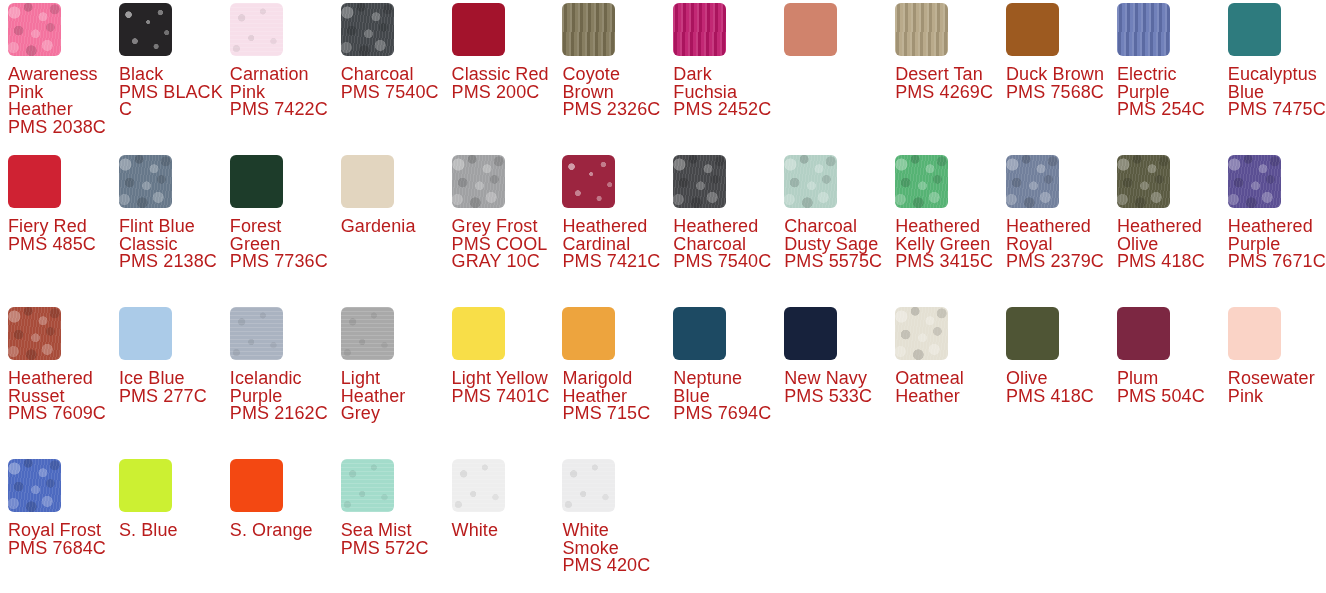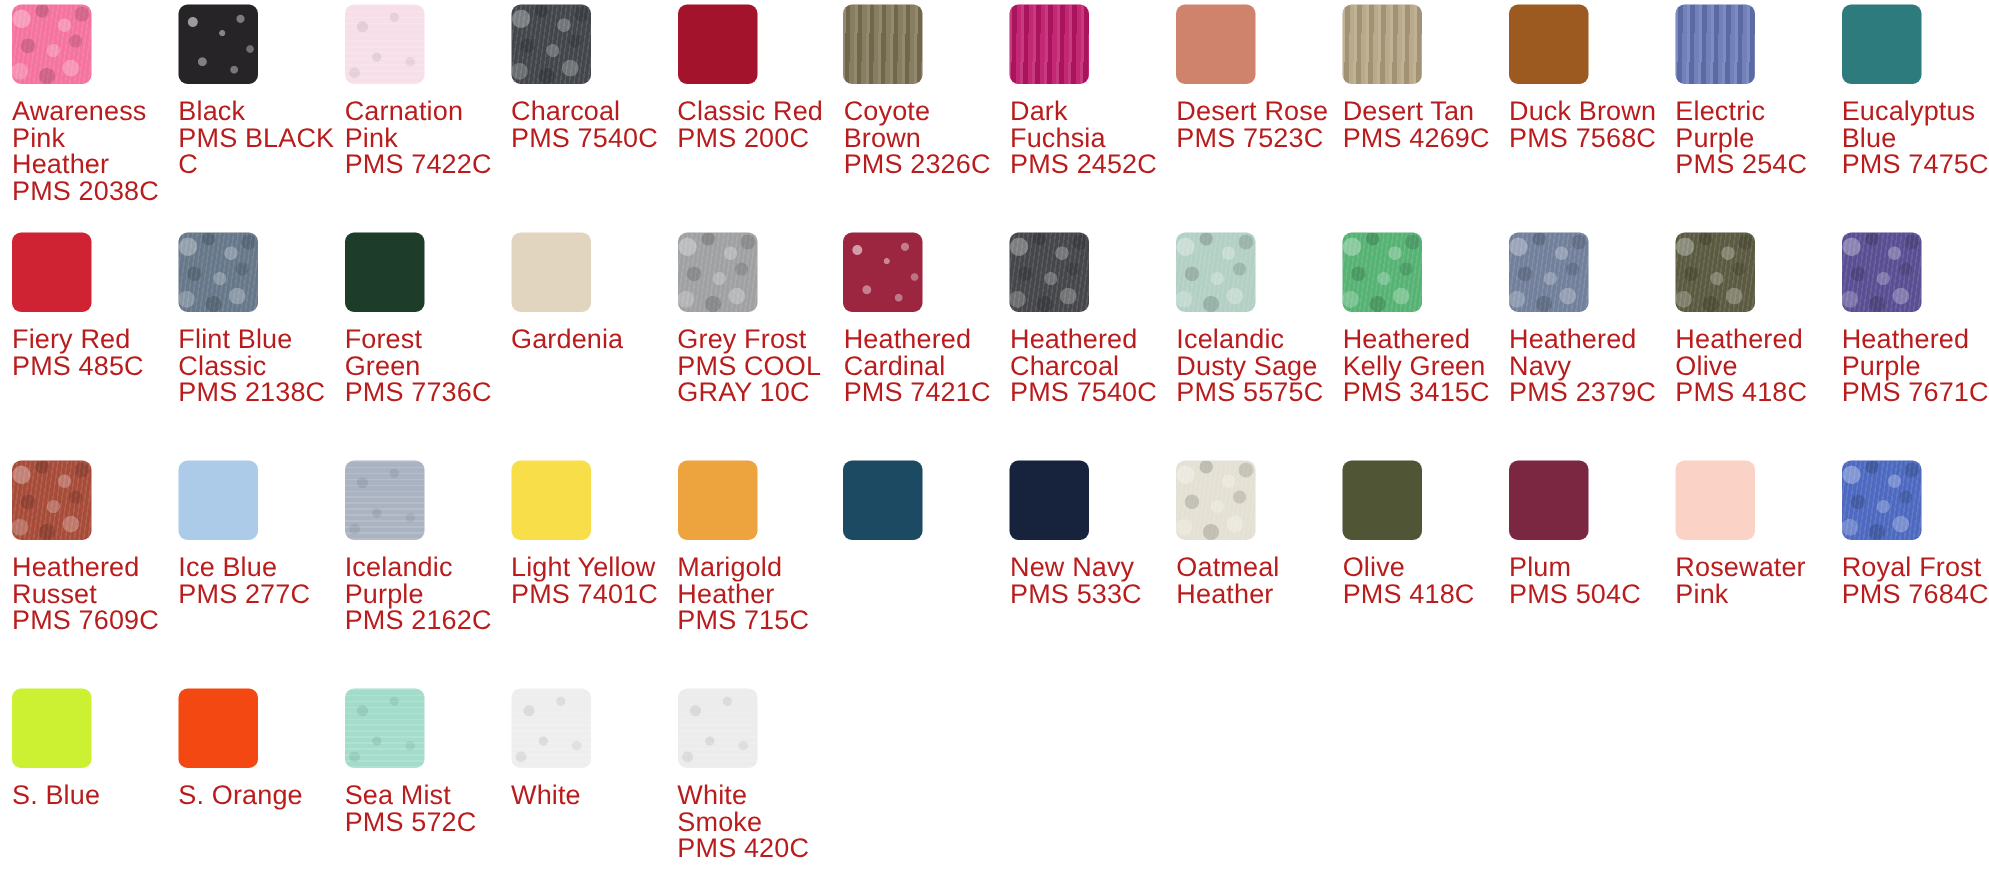--- a/index.html
+++ b/index.html
@@ -165,24 +165,20 @@
       </div>
       <div class="swatch-labels">
         <span class="swatch-name">Dark Fuchsia</span>
         <span class="swatch-pms">PMS 2452C</span>
       </div>
     </div>
     <div class="swatch-cell">
       <div class="swatch-chip" style="background: rgb(208, 131, 108);">
         <div class="tex tex-flat"></div>
       </div>
-      <div class="swatch-labels">
-        <span class="swatch-name">Desert Rose</span>
-        <span class="swatch-pms">PMS 7523C</span>
-      </div>
     </div>
     <div class="swatch-cell">
       <div class="swatch-chip" style="background: rgb(179, 163, 129);">
         <div class="tex tex-stripe"></div>
       </div>
       <div class="swatch-labels">
         <span class="swatch-name">Desert Tan</span>
         <span class="swatch-pms">PMS 4269C</span>
       </div>
     </div>
@@ -273,39 +269,39 @@
       <div class="swatch-labels">
         <span class="swatch-name">Heathered Charcoal</span>
         <span class="swatch-pms">PMS 7540C</span>
       </div>
     </div>
     <div class="swatch-cell">
       <div class="swatch-chip" style="background: rgb(179, 208, 197);">
         <div class="tex tex-heather"></div>
       </div>
       <div class="swatch-labels">
-        <span class="swatch-name">Icelandic Dusty Sage</span>
+        <span class="swatch-name">Charcoal Dusty Sage</span>
         <span class="swatch-pms">PMS 5575C</span>
       </div>
     </div>
     <div class="swatch-cell">
       <div class="swatch-chip" style="background: rgb(86, 179, 116);">
         <div class="tex tex-heather"></div>
       </div>
       <div class="swatch-labels">
         <span class="swatch-name">Heathered Kelly Green</span>
         <span class="swatch-pms">PMS 3415C</span>
       </div>
     </div>
     <div class="swatch-cell">
       <div class="swatch-chip" style="background: rgb(114, 128, 156);">
         <div class="tex tex-heather"></div>
       </div>
       <div class="swatch-labels">
-        <span class="swatch-name">Heathered Navy</span>
+        <span class="swatch-name">Heathered Royal</span>
         <span class="swatch-pms">PMS 2379C</span>
       </div>
     </div>
     <div class="swatch-cell">
       <div class="swatch-chip" style="background: rgb(91, 91, 66);">
         <div class="tex tex-heather"></div>
       </div>
       <div class="swatch-labels">
         <span class="swatch-name">Heathered Olive</span>
         <span class="swatch-pms">PMS 418C</span>
@@ -341,40 +337,52 @@
     <div class="swatch-cell">
       <div class="swatch-chip" style="background: rgb(170, 179, 193);">
         <div class="tex tex-fleck"></div>
       </div>
       <div class="swatch-labels">
         <span class="swatch-name">Icelandic Purple</span>
         <span class="swatch-pms">PMS 2162C</span>
       </div>
     </div>
     <div class="swatch-cell">
+      <div class="swatch-chip" style="background: rgb(169, 169, 169);">
+        <div class="tex tex-fleck"></div>
+      </div>
+      <div class="swatch-labels">
+        <span class="swatch-name">Light Heather Grey</span>
+      </div>
+    </div>
+    <div class="swatch-cell">
       <div class="swatch-chip" style="background: rgb(248, 222, 72);">
         <div class="tex tex-flat"></div>
       </div>
       <div class="swatch-labels">
         <span class="swatch-name">Light Yellow</span>
         <span class="swatch-pms">PMS 7401C</span>
       </div>
     </div>
     <div class="swatch-cell">
       <div class="swatch-chip" style="background: rgb(237, 164, 62);">
         <div class="tex tex-flat"></div>
       </div>
       <div class="swatch-labels">
         <span class="swatch-name">Marigold Heather</span>
         <span class="swatch-pms">PMS 715C</span>
       </div>
     </div>
     <div class="swatch-cell">
       <div class="swatch-chip" style="background: rgb(29, 74, 99);">
         <div class="tex tex-flat"></div>
+      </div>
+      <div class="swatch-labels">
+        <span class="swatch-name">Neptune Blue</span>
+        <span class="swatch-pms">PMS 7694C</span>
       </div>
     </div>
     <div class="swatch-cell">
       <div class="swatch-chip" style="background: rgb(23, 34, 60);">
         <div class="tex tex-flat"></div>
       </div>
       <div class="swatch-labels">
         <span class="swatch-name">New Navy</span>
         <span class="swatch-pms">PMS 533C</span>
       </div>

